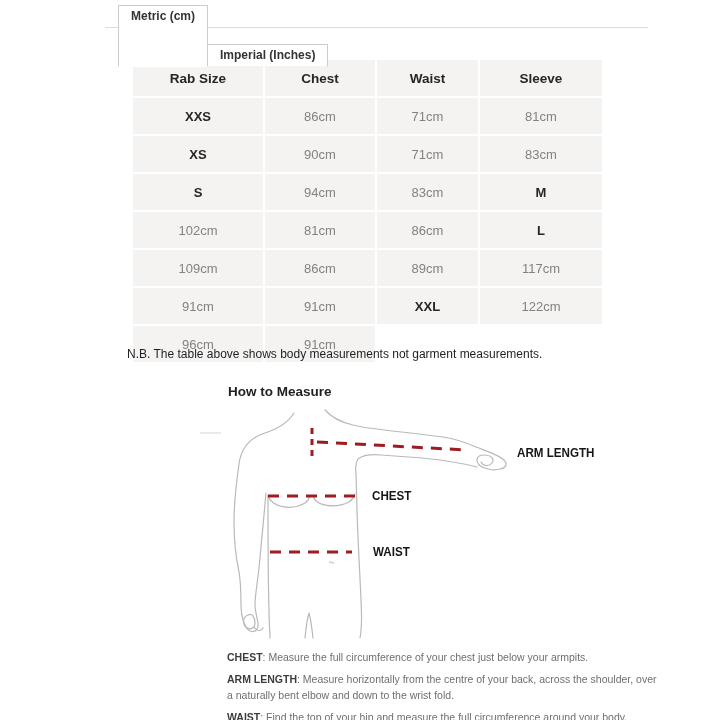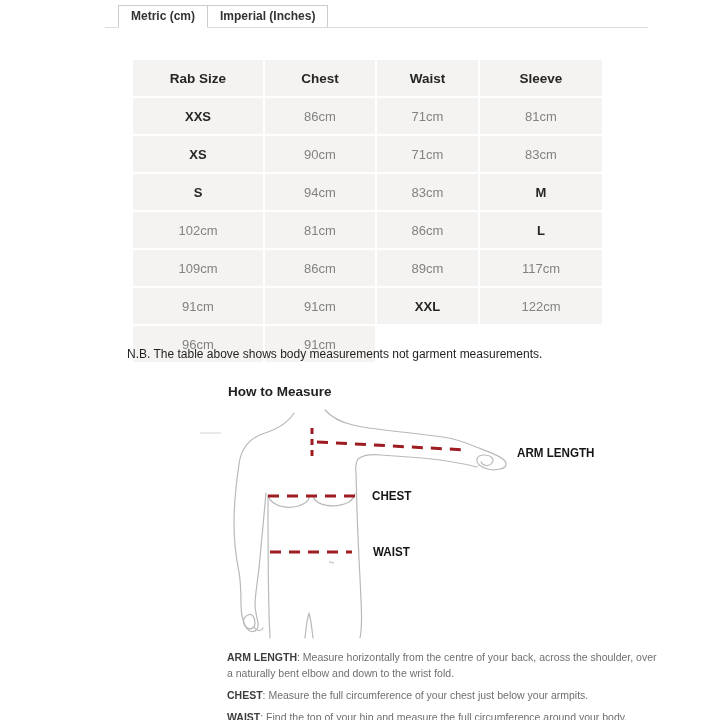--- a/index.html
+++ b/index.html
@@ -17,21 +17,21 @@
   
   .tab-strip-line{position:absolute;left:105px;top:27px;width:543px;height:1px;background:#dcdcdc;}
   .tabs{position:absolute;left:118px;top:5px;display:flex;z-index:2;}
   .tab{
     border:1px solid var(--tab-border);
     background:#ffffff;background-clip:padding-box;
     font-size:12px;font-weight:bold;color:#333;
     padding:4px 12px;line-height:13px;cursor:pointer;white-space:nowrap;
   }
   .tab.active{border-bottom:1px solid #ffffff;}
-  .tab.inactive{border-left:none;border-bottom:1px solid transparent;}
+  .tab.inactive{border-left:none;border-bottom:1px solid transparent;margin-top:39px;}
   
   .size-table{
     position:absolute;left:133px;top:60px;
     display:grid;grid-template-columns:130px 110px 101px 122px;gap:2px;
   }
   .cell{
     background:var(--cell-bg);height:36px;
     display:flex;align-items:center;justify-content:center;
     font-size:13px;color:#828282;
   }
@@ -132,24 +132,24 @@
   <path class="dash h" d="M73,96 L160,96"></path>
   <path class="dash h" d="M75,152 L157,152"></path>
 </svg>
 
 <div class="diag-label lbl-armlength">ARM LENGTH</div>
 <div class="diag-label lbl-chest">CHEST</div>
 <div class="diag-label lbl-waist">WAIST</div>
 
 <div class="instructions">
   <p class="instr">
+    <span class="lbl">CHEST</span><span>:</span>
+    <span>Measure the full circumference of your chest just below your armpits.</span>
+  </p>
+  <p class="instr">
     <span class="lbl">ARM LENGTH</span><span>:</span>
     <span>Measure horizontally from the centre of your back, across the shoulder, over a naturally bent elbow and down to the wrist fold.</span>
-  </p>
-  <p class="instr">
-    <span class="lbl">CHEST</span><span>:</span>
-    <span>Measure the full circumference of your chest just below your armpits.</span>
   </p>
   <p class="instr">
     <span class="lbl">WAIST</span><span>:</span>
     <span>Find the top of your hip and measure the full circumference around your body.</span>
   </p>
 </div>
 
 </body></html>

